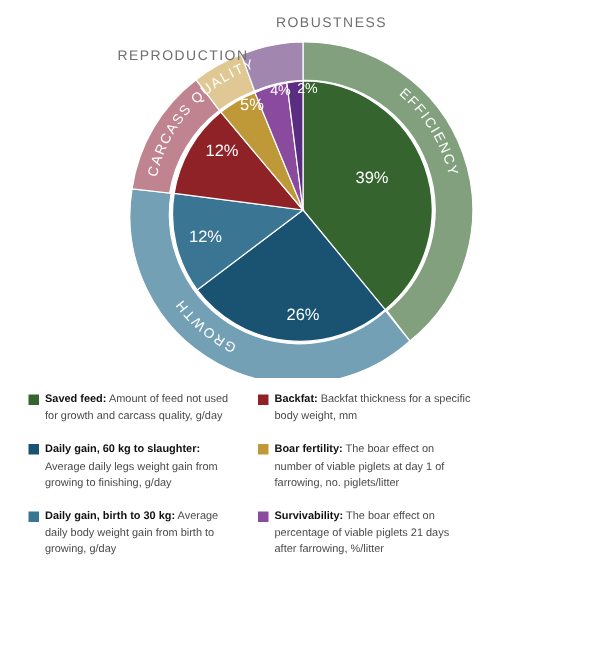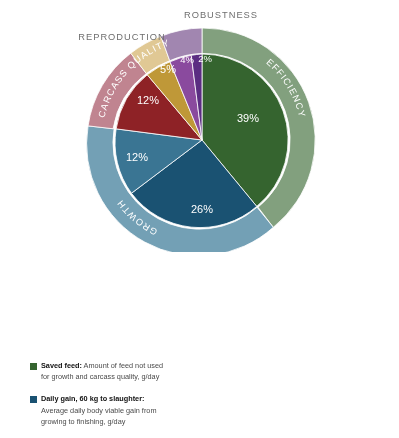--- a/index.html
+++ b/index.html
@@ -47,26 +47,25 @@
     font-family: "Liberation Sans", sans-serif;
     font-size: 9.3px;
     letter-spacing: 1.0px;
     fill: #6e6e6e;
     font-weight: 400;
   }
 
   
   #legend {
     position: absolute;
-    left: 16px; top: 256px;
+    left: 5px; top: 256px;
     width: 320px; height: 182px;
     padding: 4px 10px 0 14px;
     display: flex;
     gap: 10px;
-    align-items: flex-end;
   }
   .legend-col {
     width: 50%;
     display: flex;
     flex-direction: column;
   }
   .legend-item {
     display: flex;
     align-items: flex-start;
     margin-bottom: 11px;
@@ -160,28 +159,44 @@
 
     <div class="legend-col">
 
       <div class="legend-item">
         <span class="swatch" style="background:#35642f"></span>
         <span class="legend-text"><span class="legend-term">Saved feed:</span><span class="legend-desc"> Amount of feed not used for growth and carcass quality, g/day</span></span>
       </div>
 
       <div class="legend-item">
         <span class="swatch" style="background:#1a5272"></span>
-        <span class="legend-text"><span class="legend-term">Daily gain, 60 kg to slaughter:</span><span class="legend-desc"> Average daily body viable gain from growing to finishing, g/day</span></span>
-      </div>
-
+        <span class="legend-text"><span class="legend-term">Daily gain, 60 kg to slaughter:</span><span class="legend-desc"> Average daily legs weight gain from growing to finishing, g/day</span></span>
+      </div>
+
+      <div class="legend-item">
+        <span class="swatch" style="background:#3a7593"></span>
+        <span class="legend-text"><span class="legend-term">Daily gain, birth to 30 kg:</span><span class="legend-desc"> Average daily body weight gain from birth to growing, g/day</span></span>
+      </div>
 
     </div>
 
     <div class="legend-col">
 
-
-
+      <div class="legend-item">
+        <span class="swatch" style="background:#8e2226"></span>
+        <span class="legend-text"><span class="legend-term">Backfat:</span><span class="legend-desc"> Backfat thickness for a specific body weight, mm</span></span>
+      </div>
+
+      <div class="legend-item">
+        <span class="swatch" style="background:#bf9838"></span>
+        <span class="legend-text"><span class="legend-term">Boar fertility:</span><span class="legend-desc"> The boar effect on number of viable piglets at day 1 of farrowing, no. piglets/litter</span></span>
+      </div>
+
+      <div class="legend-item">
+        <span class="swatch" style="background:#8a4a9e"></span>
+        <span class="legend-text"><span class="legend-term">Survivability:</span><span class="legend-desc"> The boar effect on percentage of viable piglets 21 days after farrowing, %/litter</span></span>
+      </div>
 
 
     </div>
   </div>
 
 </div>
 
 </body></html>

